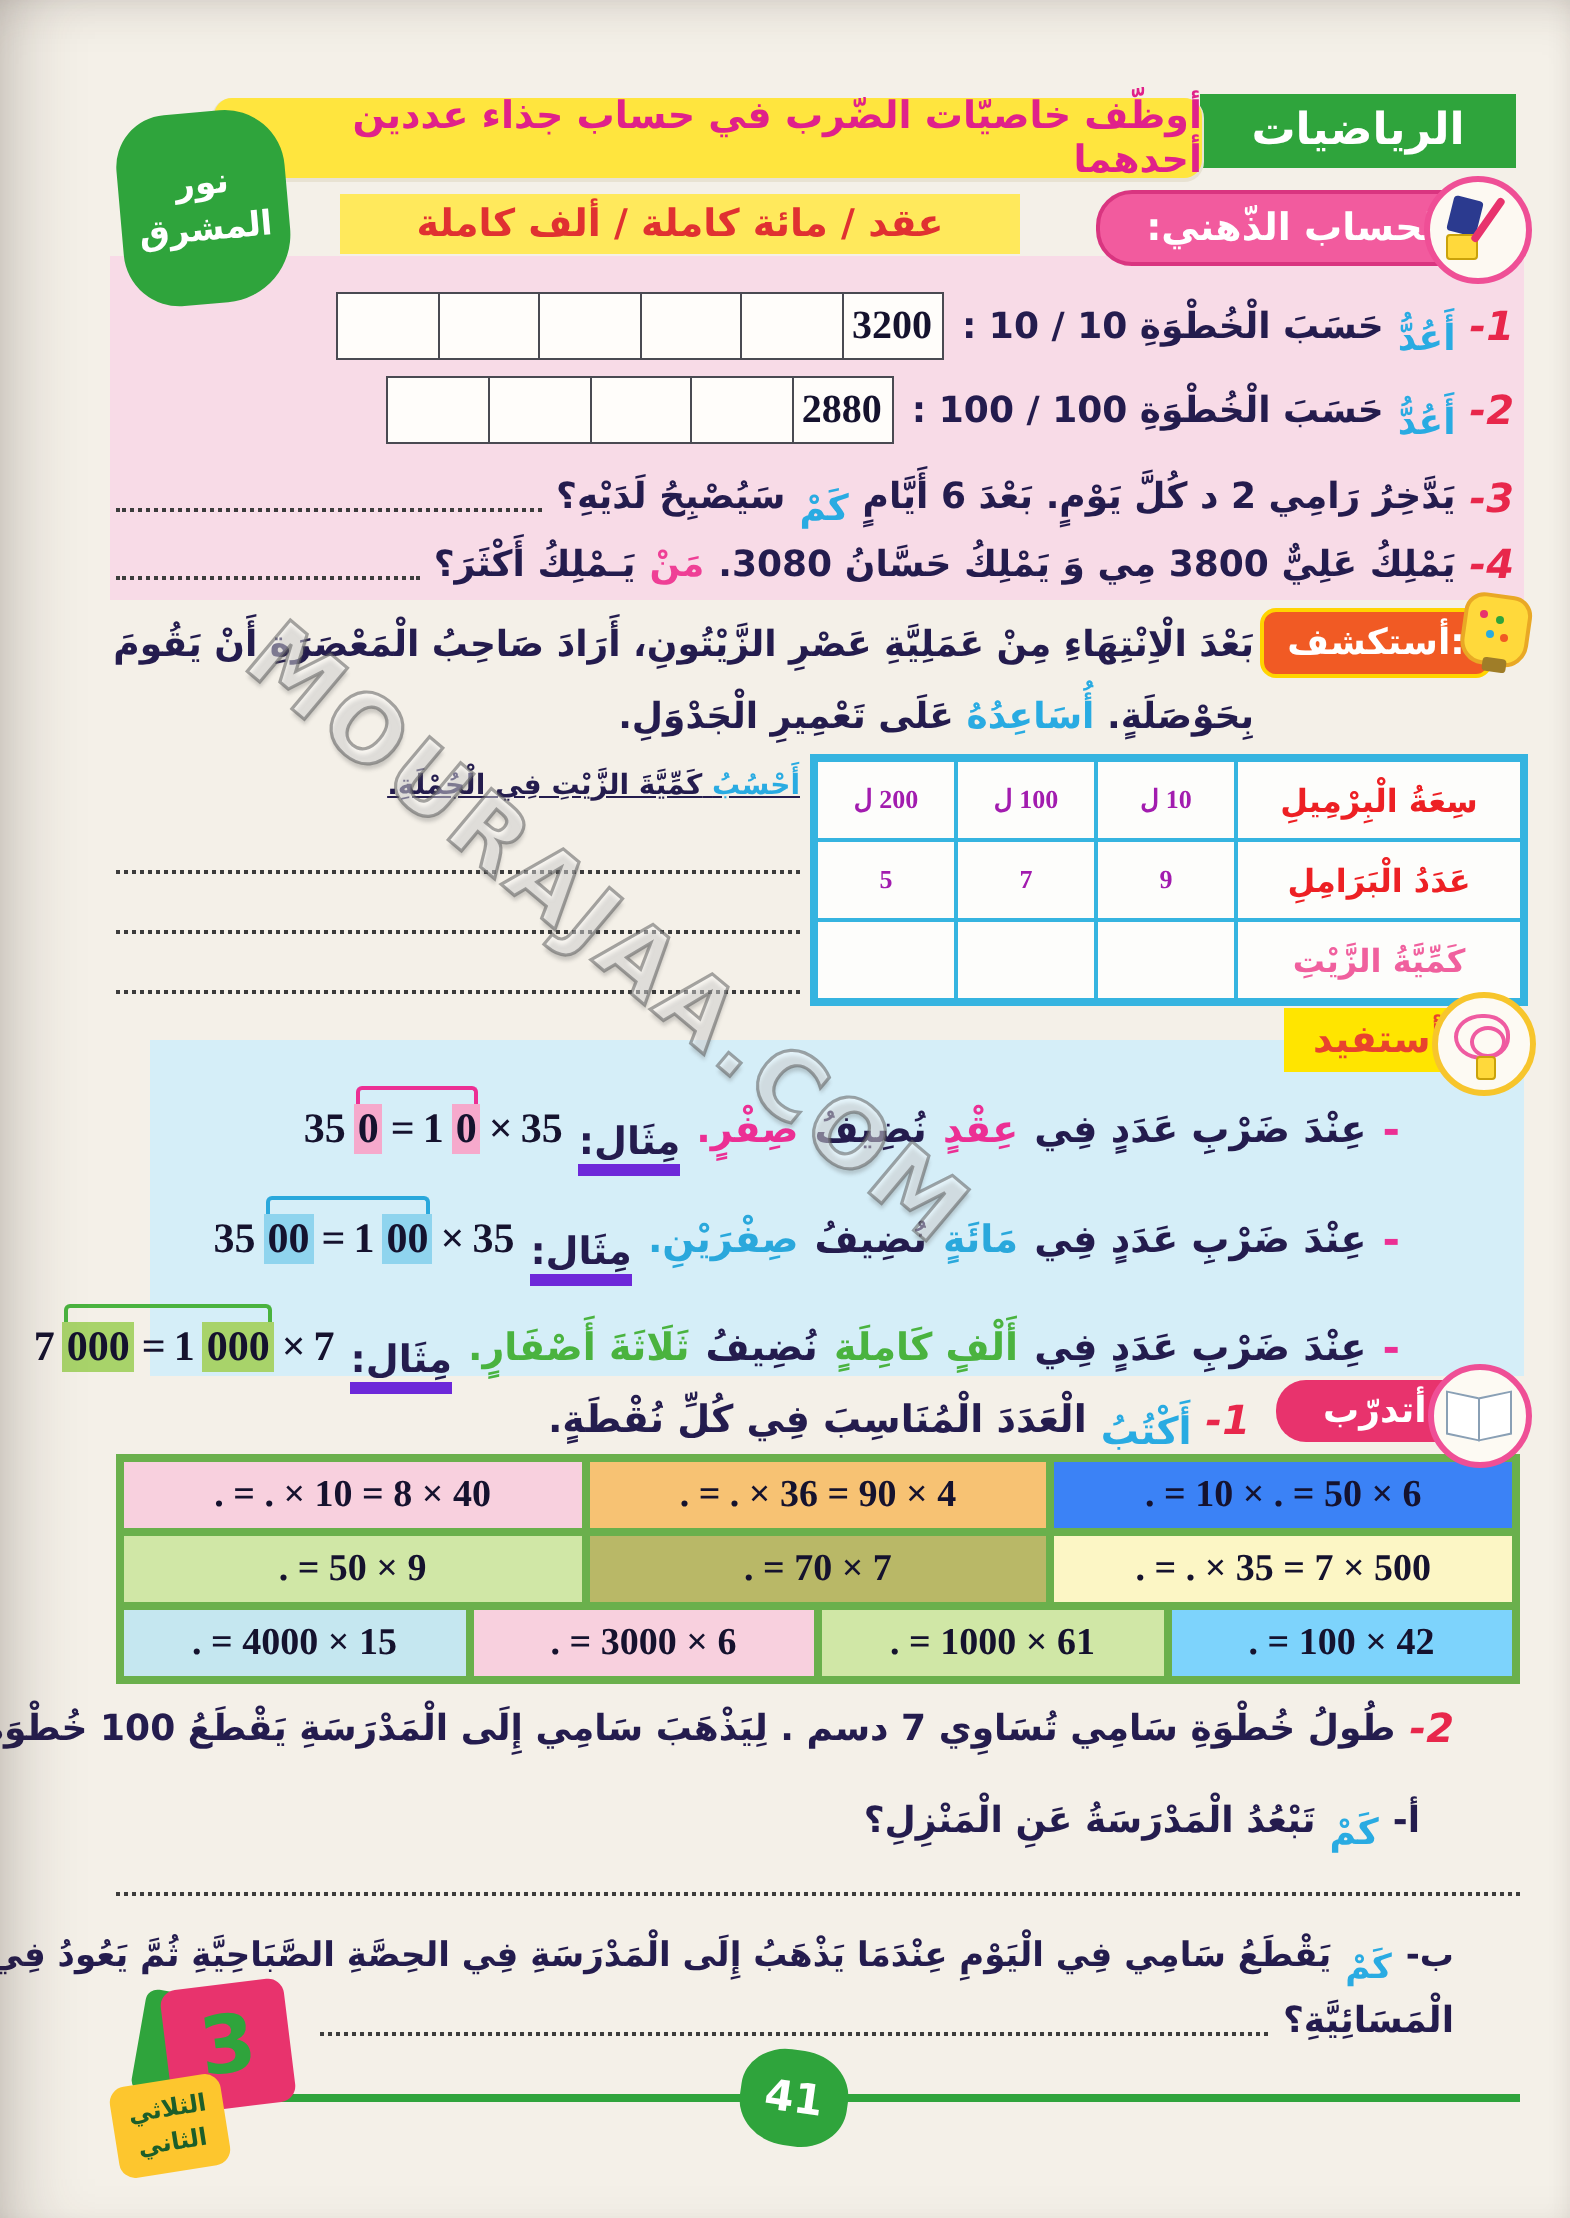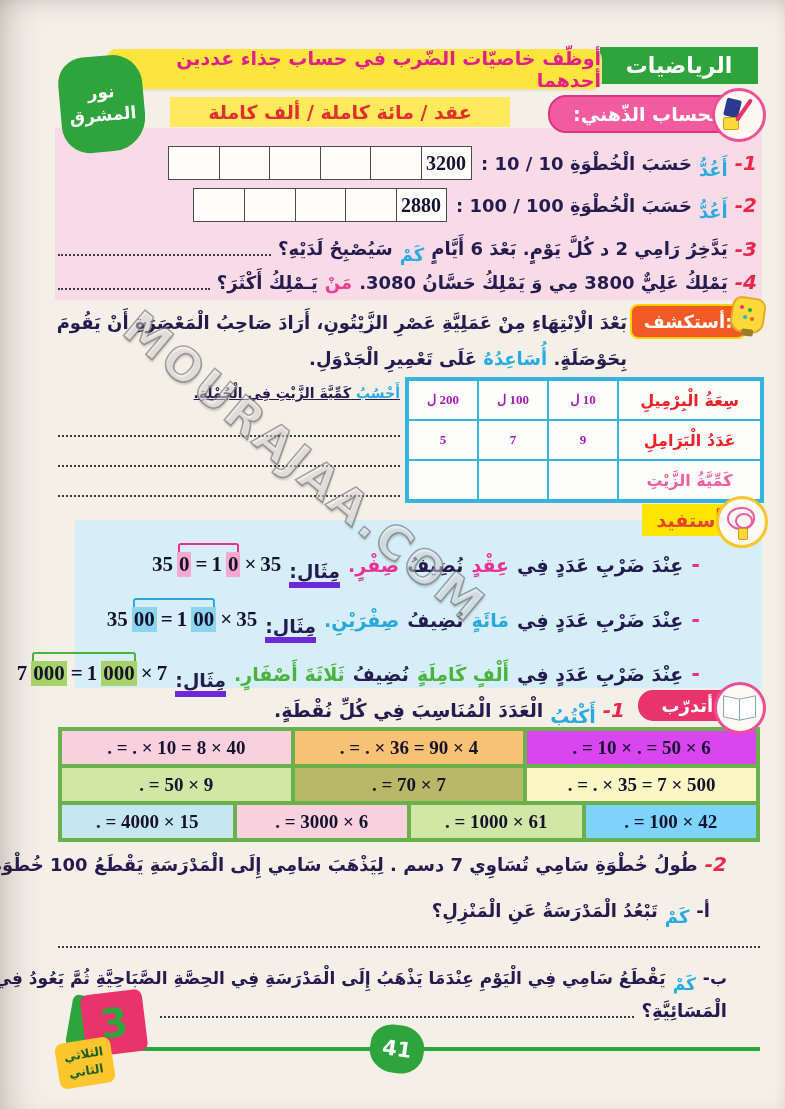--- a/index.html
+++ b/index.html
@@ -96,21 +96,21 @@
     color:#fff; font-size:18px; font-weight:700; display:flex; align-items:center; justify-content:center; z-index:2;}
   .book-icon{ left:714px; top:682px; width:46px; height:46px; border-radius:50%; background:#fdfaf3; border:3px solid #ef4f96; z-index:3; overflow:hidden;}
   .bk-page1{ position:absolute; left:6px; top:12px; width:15px; height:20px; background:#fff; border:1.5px solid #8aa0b5; transform:skewY(12deg); }
   .bk-page2{ position:absolute; left:22px; top:12px; width:15px; height:20px; background:#fff; border:1.5px solid #8aa0b5; transform:skewY(-12deg); }
   .practice-instr{ right:160px; top:693px; display:flex; direction:rtl; align-items:center; gap:7px;
     font-size:19px; font-weight:700; white-space:nowrap; }
   .pgrid{ left:58px; top:727px; width:702px; direction:rtl; border:2.5px solid #6ab04c; box-sizing:border-box; }
   .pgrid-row{ display:flex; direction:rtl; }
   .pcell{ flex:1; height:37px; border:2px solid #6ab04c; box-sizing:border-box; display:flex; align-items:center; justify-content:center;
     direction:ltr; font-family:"Liberation Serif","DejaVu Serif",serif; font-weight:700; font-size:19px; color:#15122e; white-space:nowrap; }
-  .cA{ background:#d946ef; } .cB{ background:#f7c273; } .cC{ background:#f8d0de; }
+  .cA{ background:#3b82f6; } .cB{ background:#f7c273; } .cC{ background:#f8d0de; }
   .cD{ background:#fcf6c5; } .cE{ background:#b9b867; } .cF{ background:#d0e7a6; }
   .cG{ background:#7dd3fc; } .cH{ background:#c5e7f0; }
 
   
   .q2{ right:58px; display:flex; direction:rtl; align-items:center; gap:7px; font-size:18px; font-weight:700; white-space:nowrap; }
 
   
   .footer-line{ left:60px; top:1047px; width:700px; height:3.5px; background:#2fa43c; }
   .page-badge{ left:370px; top:1025px; width:54px; height:48px; background:#2fa43c;
     border-radius:42% 46% 44% 46%; transform:rotate(8deg);

